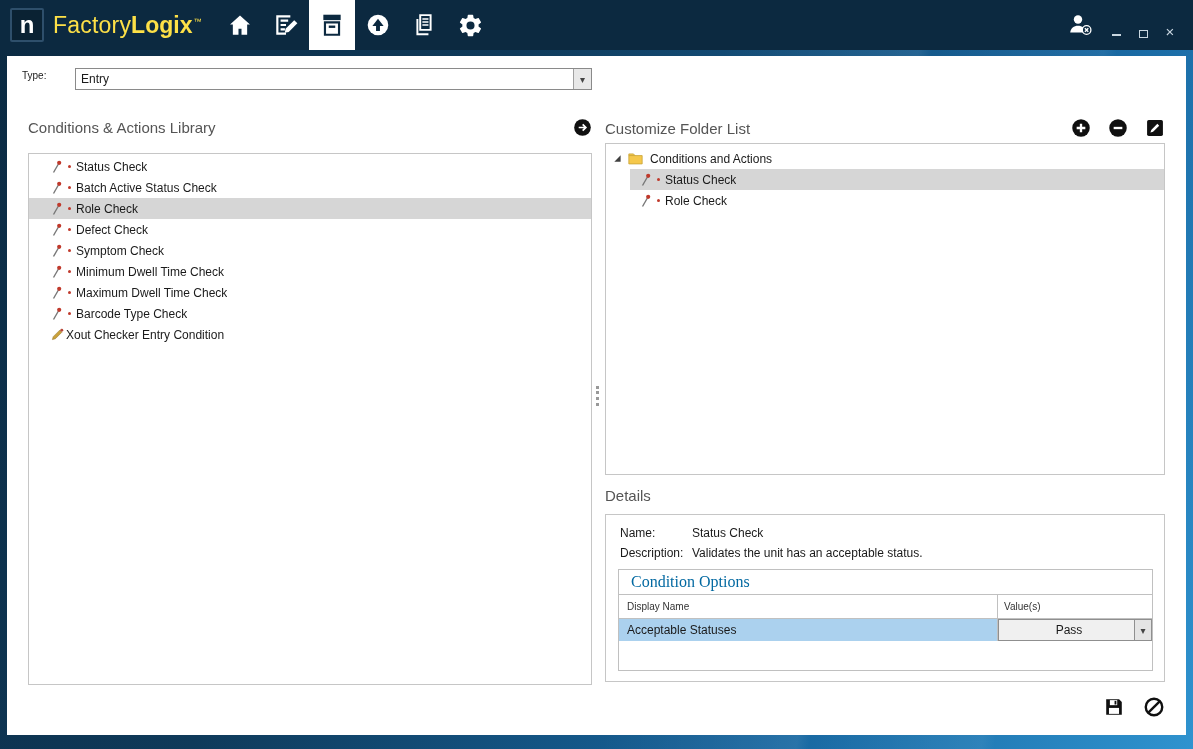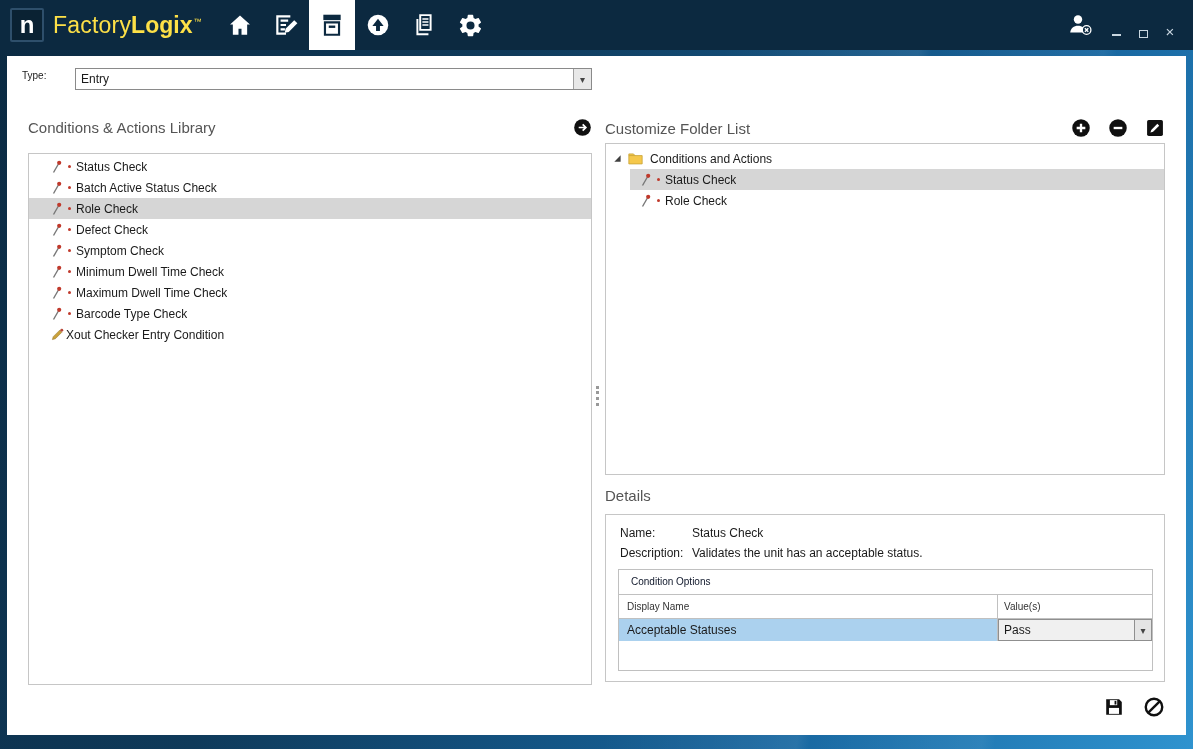--- a/index.html
+++ b/index.html
@@ -64,32 +64,32 @@
   .tree-child{height:21px;display:flex;align-items:center;margin-left:24px;padding-left:10px;font-size:12px;cursor:pointer;}
   .tree-child.selected{background:#d6d6d6;}
   
   #details-title{position:absolute;left:598px;top:431px;}
   #details-box{position:absolute;left:598px;top:458px;width:560px;height:168px;border:1px solid #c6c6c6;box-sizing:border-box;}
   .meta-row{margin:0 0 0 14px;font-size:12px;display:flex;}
   .meta-row.first{margin-top:11px;}
   .meta-row.second{margin-top:6px;}
   .meta-label{width:72px;flex:none;}
   #group-box{position:absolute;left:12px;top:54px;right:11px;bottom:10px;border:1px solid #c0c0c0;}
-  #group-title{height:24px;line-height:24px;padding-left:12px;font-size:10px;color:#0f172a;}
+  #group-title{height:24px;line-height:24px;padding-left:12px;font-size:16px;color:#0369a1;font-family:Liberation Serif, serif;}
   #opt-table{border-top:1px solid #c0c0c0;}
   #opt-header{display:flex;height:23px;align-items:stretch;border-bottom:1px solid #c0c0c0;font-size:10px;color:#333;}
   #opt-header .h1{flex:1;display:flex;align-items:center;padding-left:8px;}
   #opt-header .h2{width:155px;flex:none;display:flex;align-items:center;padding-left:6px;border-left:1px solid #c0c0c0;box-sizing:border-box;}
   .opt-row{display:flex;height:22px;align-items:stretch;font-size:12px;cursor:pointer;}
   .opt-cell{display:flex;align-items:center;}
   .name-cell{flex:1;padding-left:8px;}
   .opt-row.sel .name-cell{background:#abd1ee;}
   .value-cell{width:155px;flex:none;border-left:1px solid #c0c0c0;box-sizing:border-box;padding:0;}
   .cell-combo{width:100%;height:100%;background:#f0f0f0;border:1px solid #8f8f8f;box-sizing:border-box;display:flex;align-items:center;font-size:12px;}
-  .cell-combo .combo-val{padding-left:5px;}
+  .cell-combo .combo-val{padding-left:5px;text-align:center;}
   .cell-combo .combo-arrow{width:16px;background:#e4e4e4;border-left:1px solid #8f8f8f;}
   
   #bottom-actions{position:absolute;left:598px;top:640px;width:560px;display:flex;justify-content:flex-end;gap:18px;align-items:center;}
 </style>
 </head>
 <body>
 
 <div id="window">
 
   <div id="topbar">

